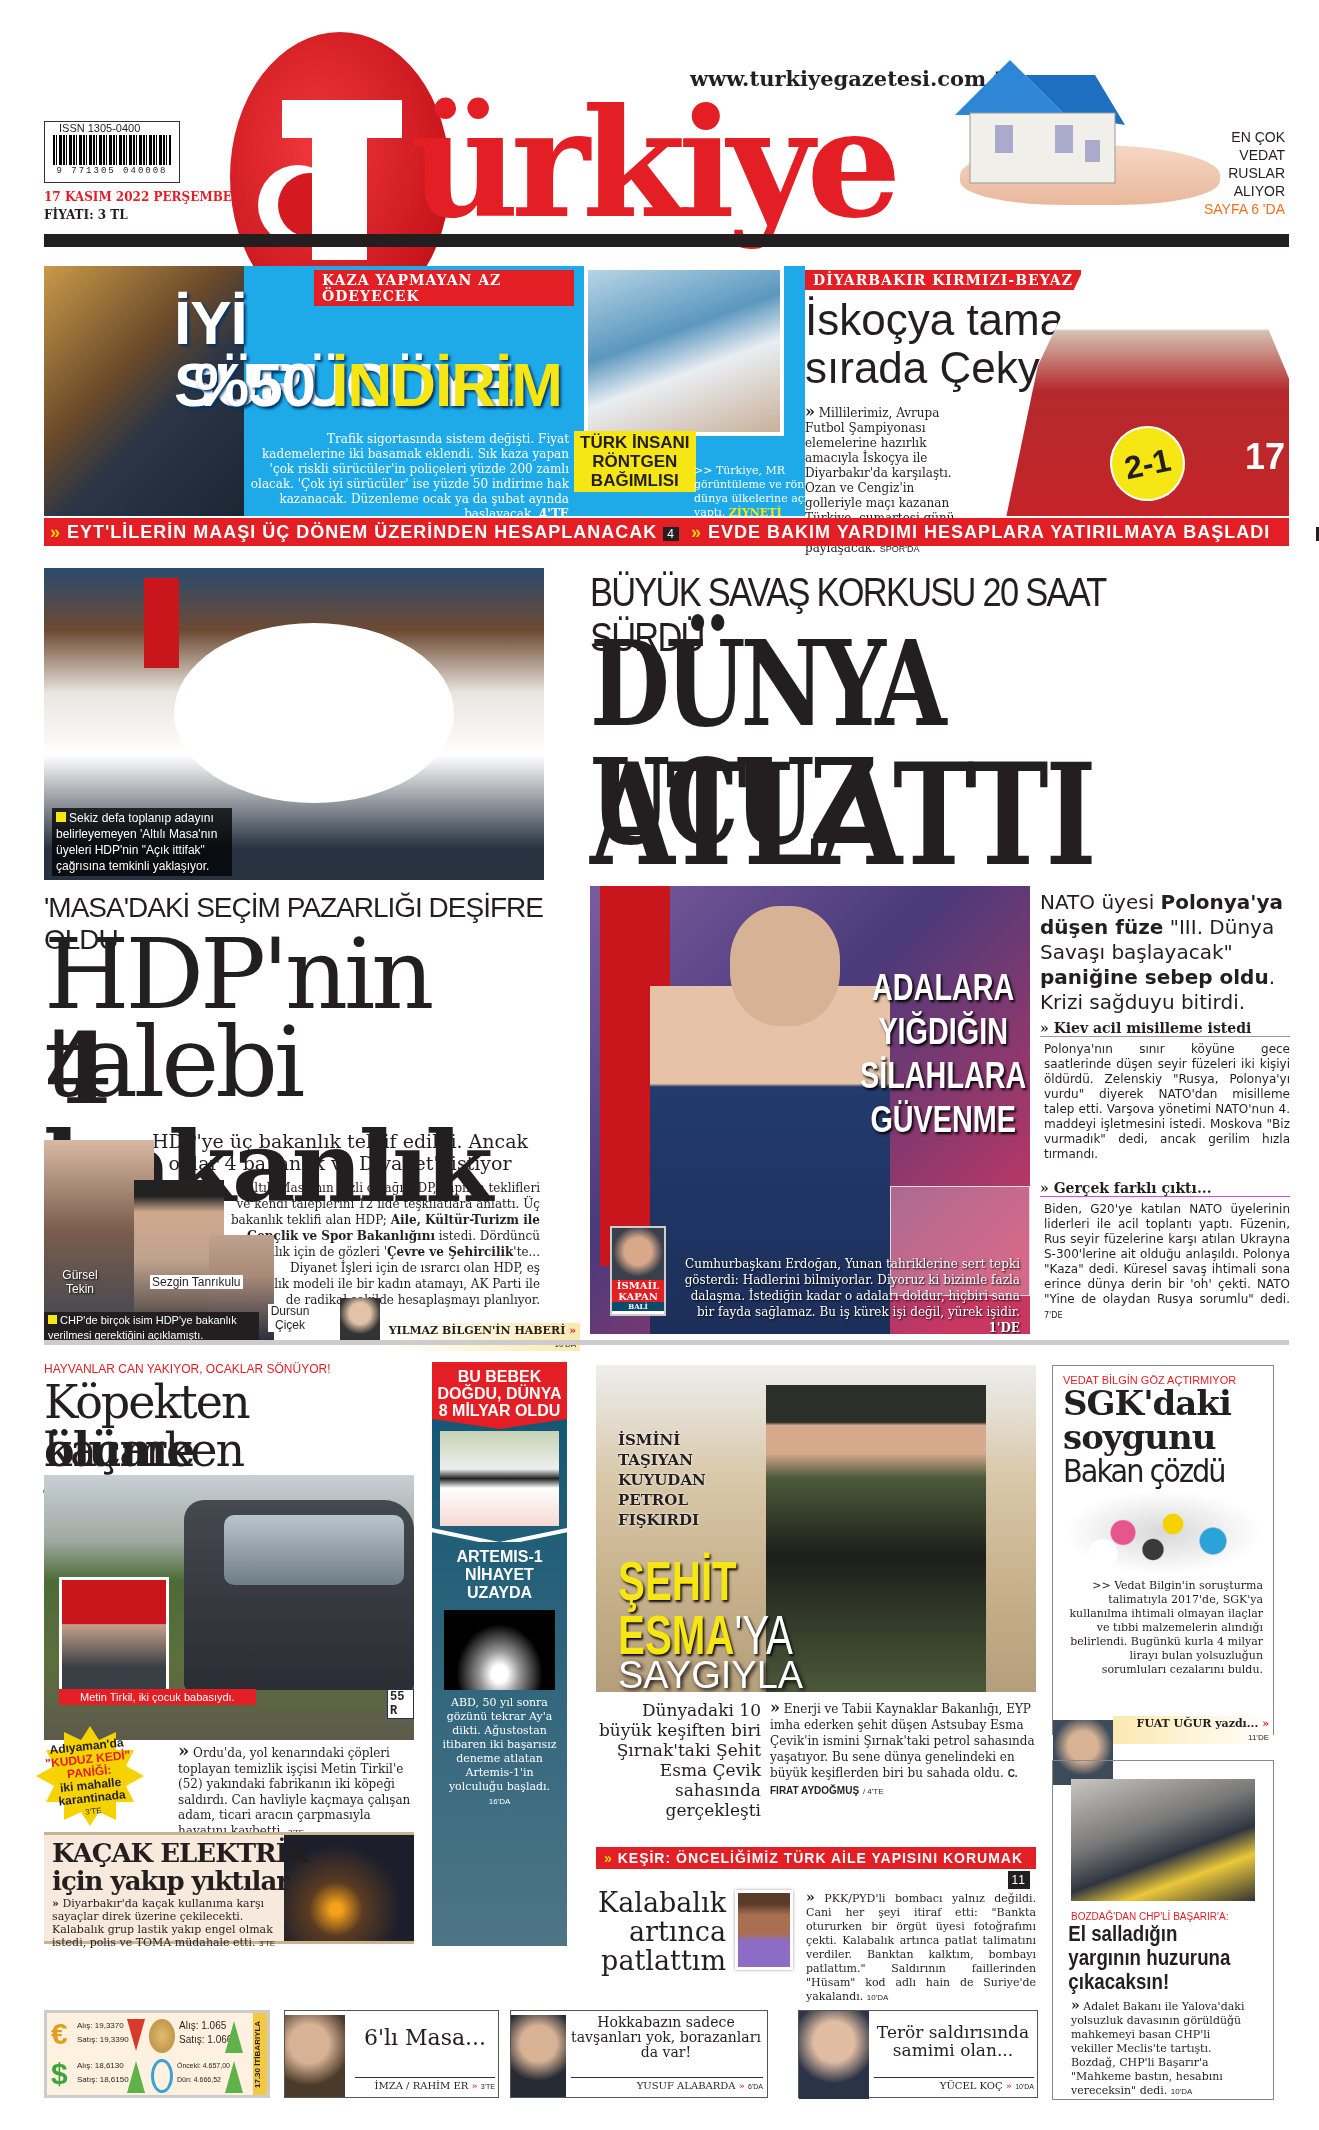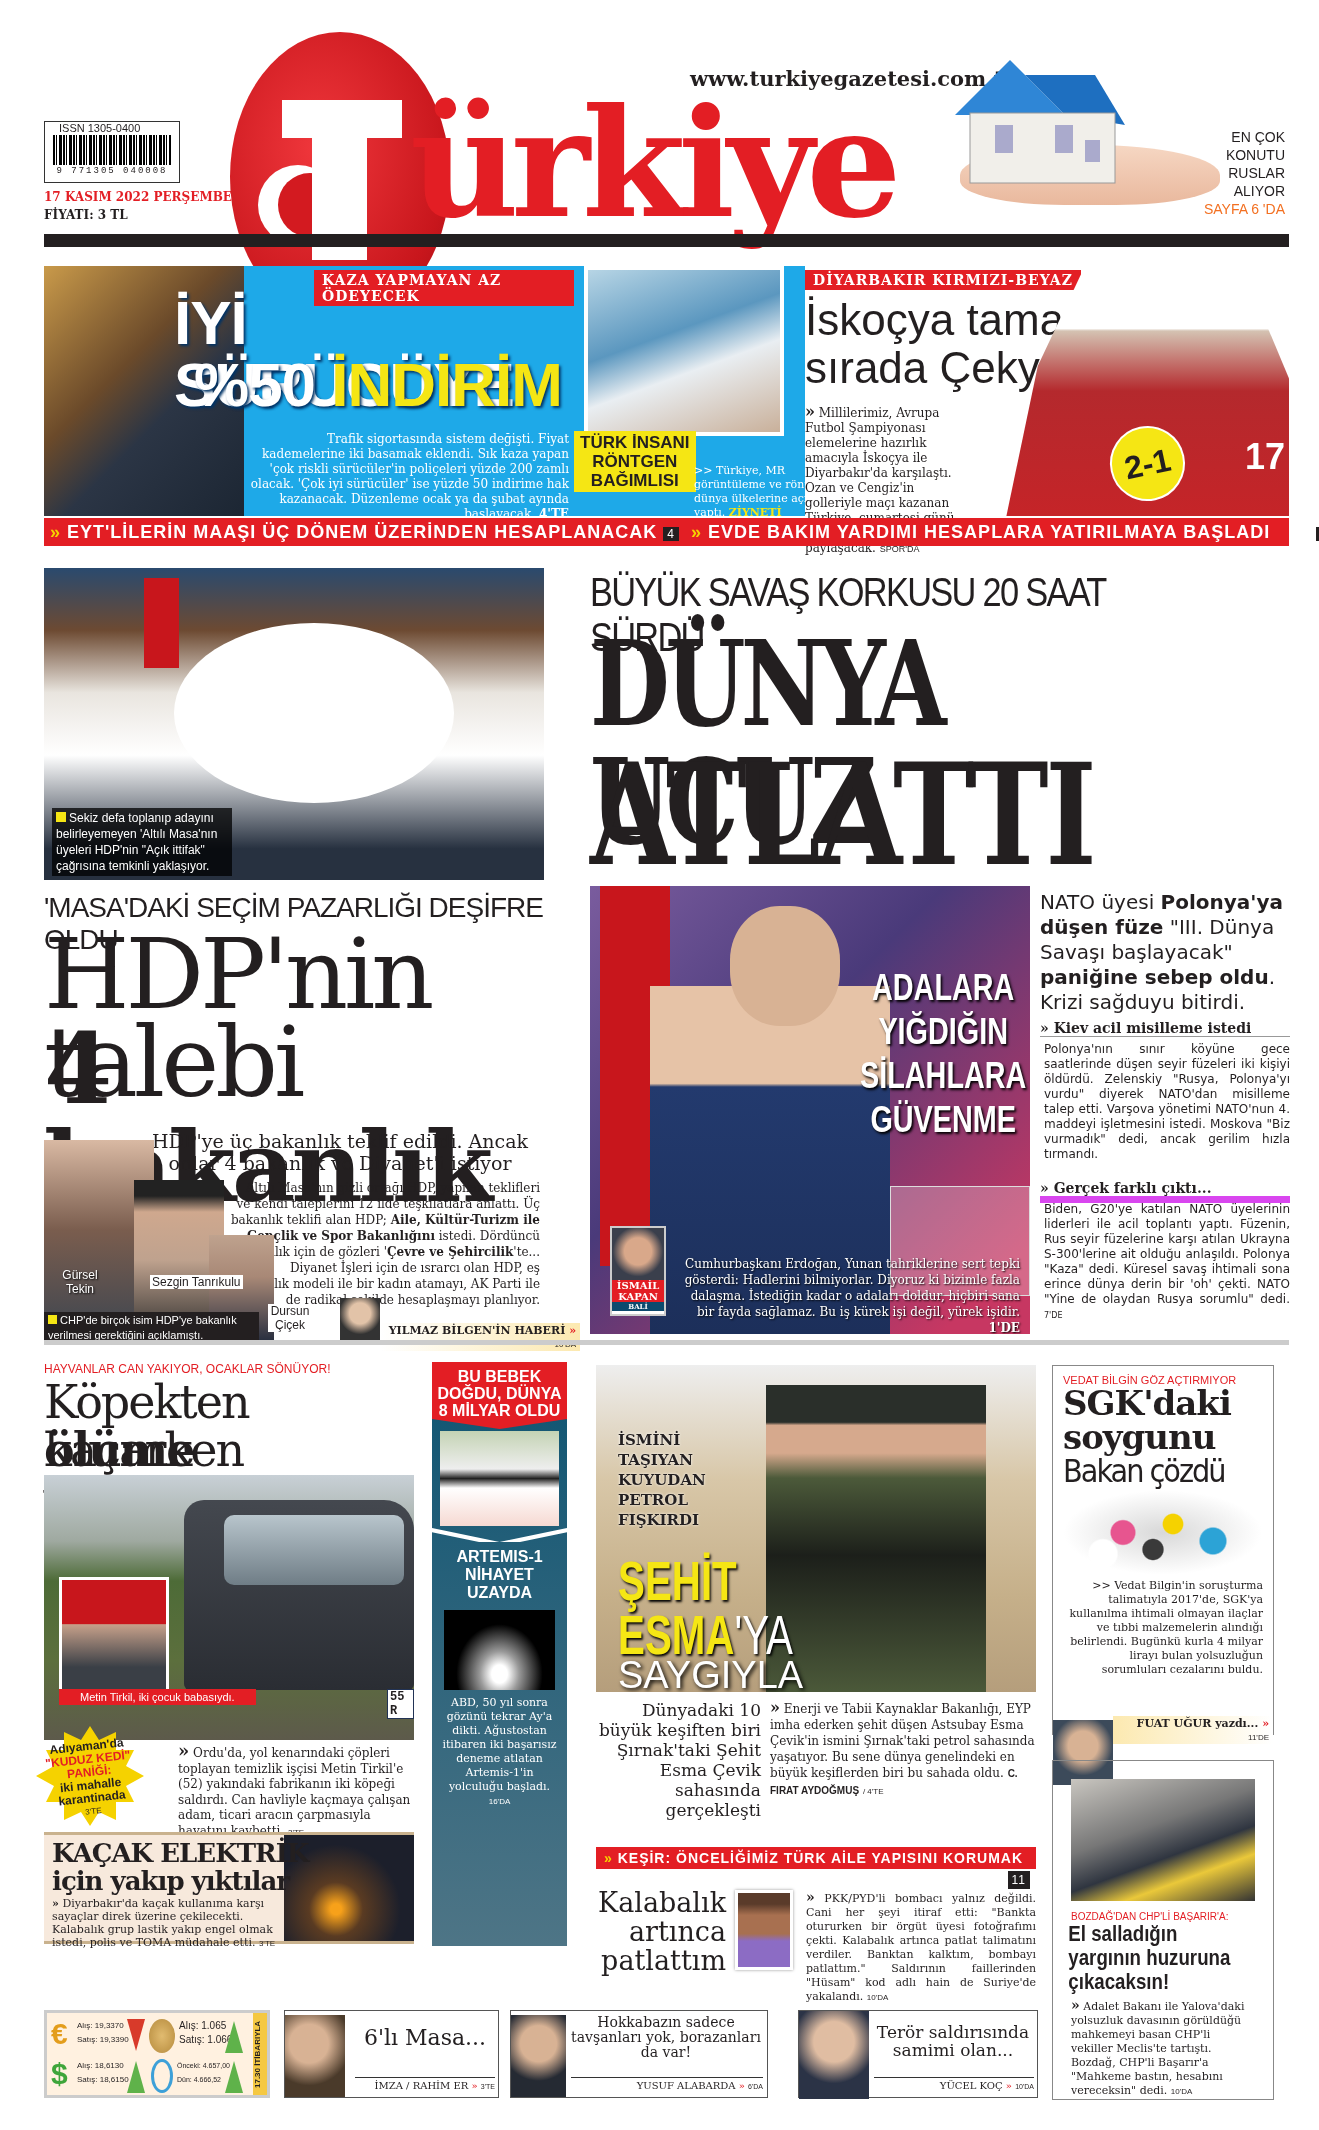--- a/index.html
+++ b/index.html
@@ -46,21 +46,21 @@
 <svg class="abs" style="left:935px;top:55px" width="200" height="130">
   <polygon points="20,60 75,5 130,60" fill="#2f86d6"></polygon>
   <polygon points="90,20 160,20 190,70 130,60" fill="#1e6fc0"></polygon>
   <rect x="35" y="58" width="145" height="70" fill="#f1efea" stroke="#999"></rect>
   <rect x="60" y="70" width="18" height="28" fill="#aac"></rect>
     <rect x="120" y="70" width="18" height="28" fill="#aac"></rect>
   <rect x="150" y="85" width="15" height="22" fill="#aac"></rect>
 </svg>
 <div class="abs sans" style="left:1175px;top:128px;text-align:right;width:110px;font-size:14px;line-height:18px">
   <div>EN ÇOK</div>
-  <div>KONUTU</div>
+  <div>VEDAT</div>
   <div>RUSLAR</div>
   <div>ALIYOR</div>
   <div style="color:#f37021">SAYFA 6 'DA</div>
 </div>
 <div class="abs" style="left:44px;top:234px;width:1245px;height:13px;background:#231f20"></div>
 
 <div class="abs" style="left:44px;top:266px;width:530px;height:250px;background:#1ea9e8">
   <div class="photo" style="left:0;top:0;width:200px;height:250px;background:linear-gradient(135deg,#c99a4a,#6b4a2a 40%,#2b3545 60%,#1c2633)"></div>
   <div class="abs redbar" style="left:270px;top:4px;padding:2px 8px;font-family:'DejaVu Serif',serif;font-size:14px">KAZA YAPMAYAN AZ ÖDEYECEK</div>
   <div class="abs cond" style="left:130px;top:26px;font:bold 62px/62px 'Liberation Sans',sans-serif;color:#fff;letter-spacing:-1px;text-shadow:2px 2px 3px #036">İYİ SÜRÜCÜYE</div>
@@ -168,21 +168,21 @@
   </div>
 </div>
 
 <div class="abs" style="left:1040px;top:890px;width:250px;font:20px/25px 'DejaVu Sans',sans-serif;color:#231f20">
   <span>NATO üyesi </span><b>Polonya'ya düşen füze</b><span> "III. Dünya Savaşı başlayacak" </span><b>paniğine sebep oldu</b><span>. Krizi sağduyu bitirdi.</span>
 </div>
 <div class="abs" style="left:1040px;top:1020px;width:250px;border-bottom:1px solid #999;font:bold 14px 'DejaVu Serif',serif">
   <span>»</span> <span>Kiev acil misilleme istedi</span>
 </div>
 <div class="abs" style="left:1044px;top:1042px;width:246px;font:12px/15px 'DejaVu Sans',sans-serif;text-align:justify">Polonya'nın sınır köyüne gece saatlerinde düşen seyir füzeleri iki kişiyi öldürdü. Zelenskiy "Rusya, Polonya'yı vurdu" diyerek NATO'dan misilleme talep etti. Varşova yönetimi NATO'nun 4. maddeyi işletmesini istedi. Moskova "Biz vurmadık" dedi, ancak gerilim hızla tırmandı.</div>
-<div class="abs" style="left:1040px;top:1180px;width:250px;border-bottom:7px solid #d946ef;font:bold 14px 'DejaVu Serif',serif">
+<div class="abs" style="left:1040px;top:1180px;width:250px;border-bottom:1px solid #d946ef;font:bold 14px 'DejaVu Serif',serif">
   <span>»</span> <span>Gerçek farklı çıktı...</span>
 </div>
 <div class="abs" style="left:1044px;top:1202px;width:246px;font:12px/15px 'DejaVu Sans',sans-serif;text-align:justify">
   <span>Biden, G20'ye katılan NATO üyelerinin liderleri ile acil toplantı yaptı. Füzenin, Rus seyir füzelerine karşı atılan Ukrayna S-300'lerine ait olduğu anlaşıldı. Polonya "Kaza" dedi. Küresel savaş ihtimali sona erince dünya derin bir 'oh' çekti. NATO "Yine de olaydan Rusya sorumlu" dedi.</span> <span style="font-size:8px">7'DE</span>
 </div>
 
 <div class="abs" style="left:44px;top:1340px;width:1245px;height:5px;background:#ccc"></div>
 
 <div class="abs sans" style="left:44px;top:1362px;font-size:12px;color:#e31e24">HAYVANLAR CAN YAKIYOR, OCAKLAR SÖNÜYOR!</div>
 <div class="abs" style="left:44px;top:1378px;width:380px;font:46px/48px 'DejaVu Serif',serif;letter-spacing:-2px">Köpekten kaçarken</div>

